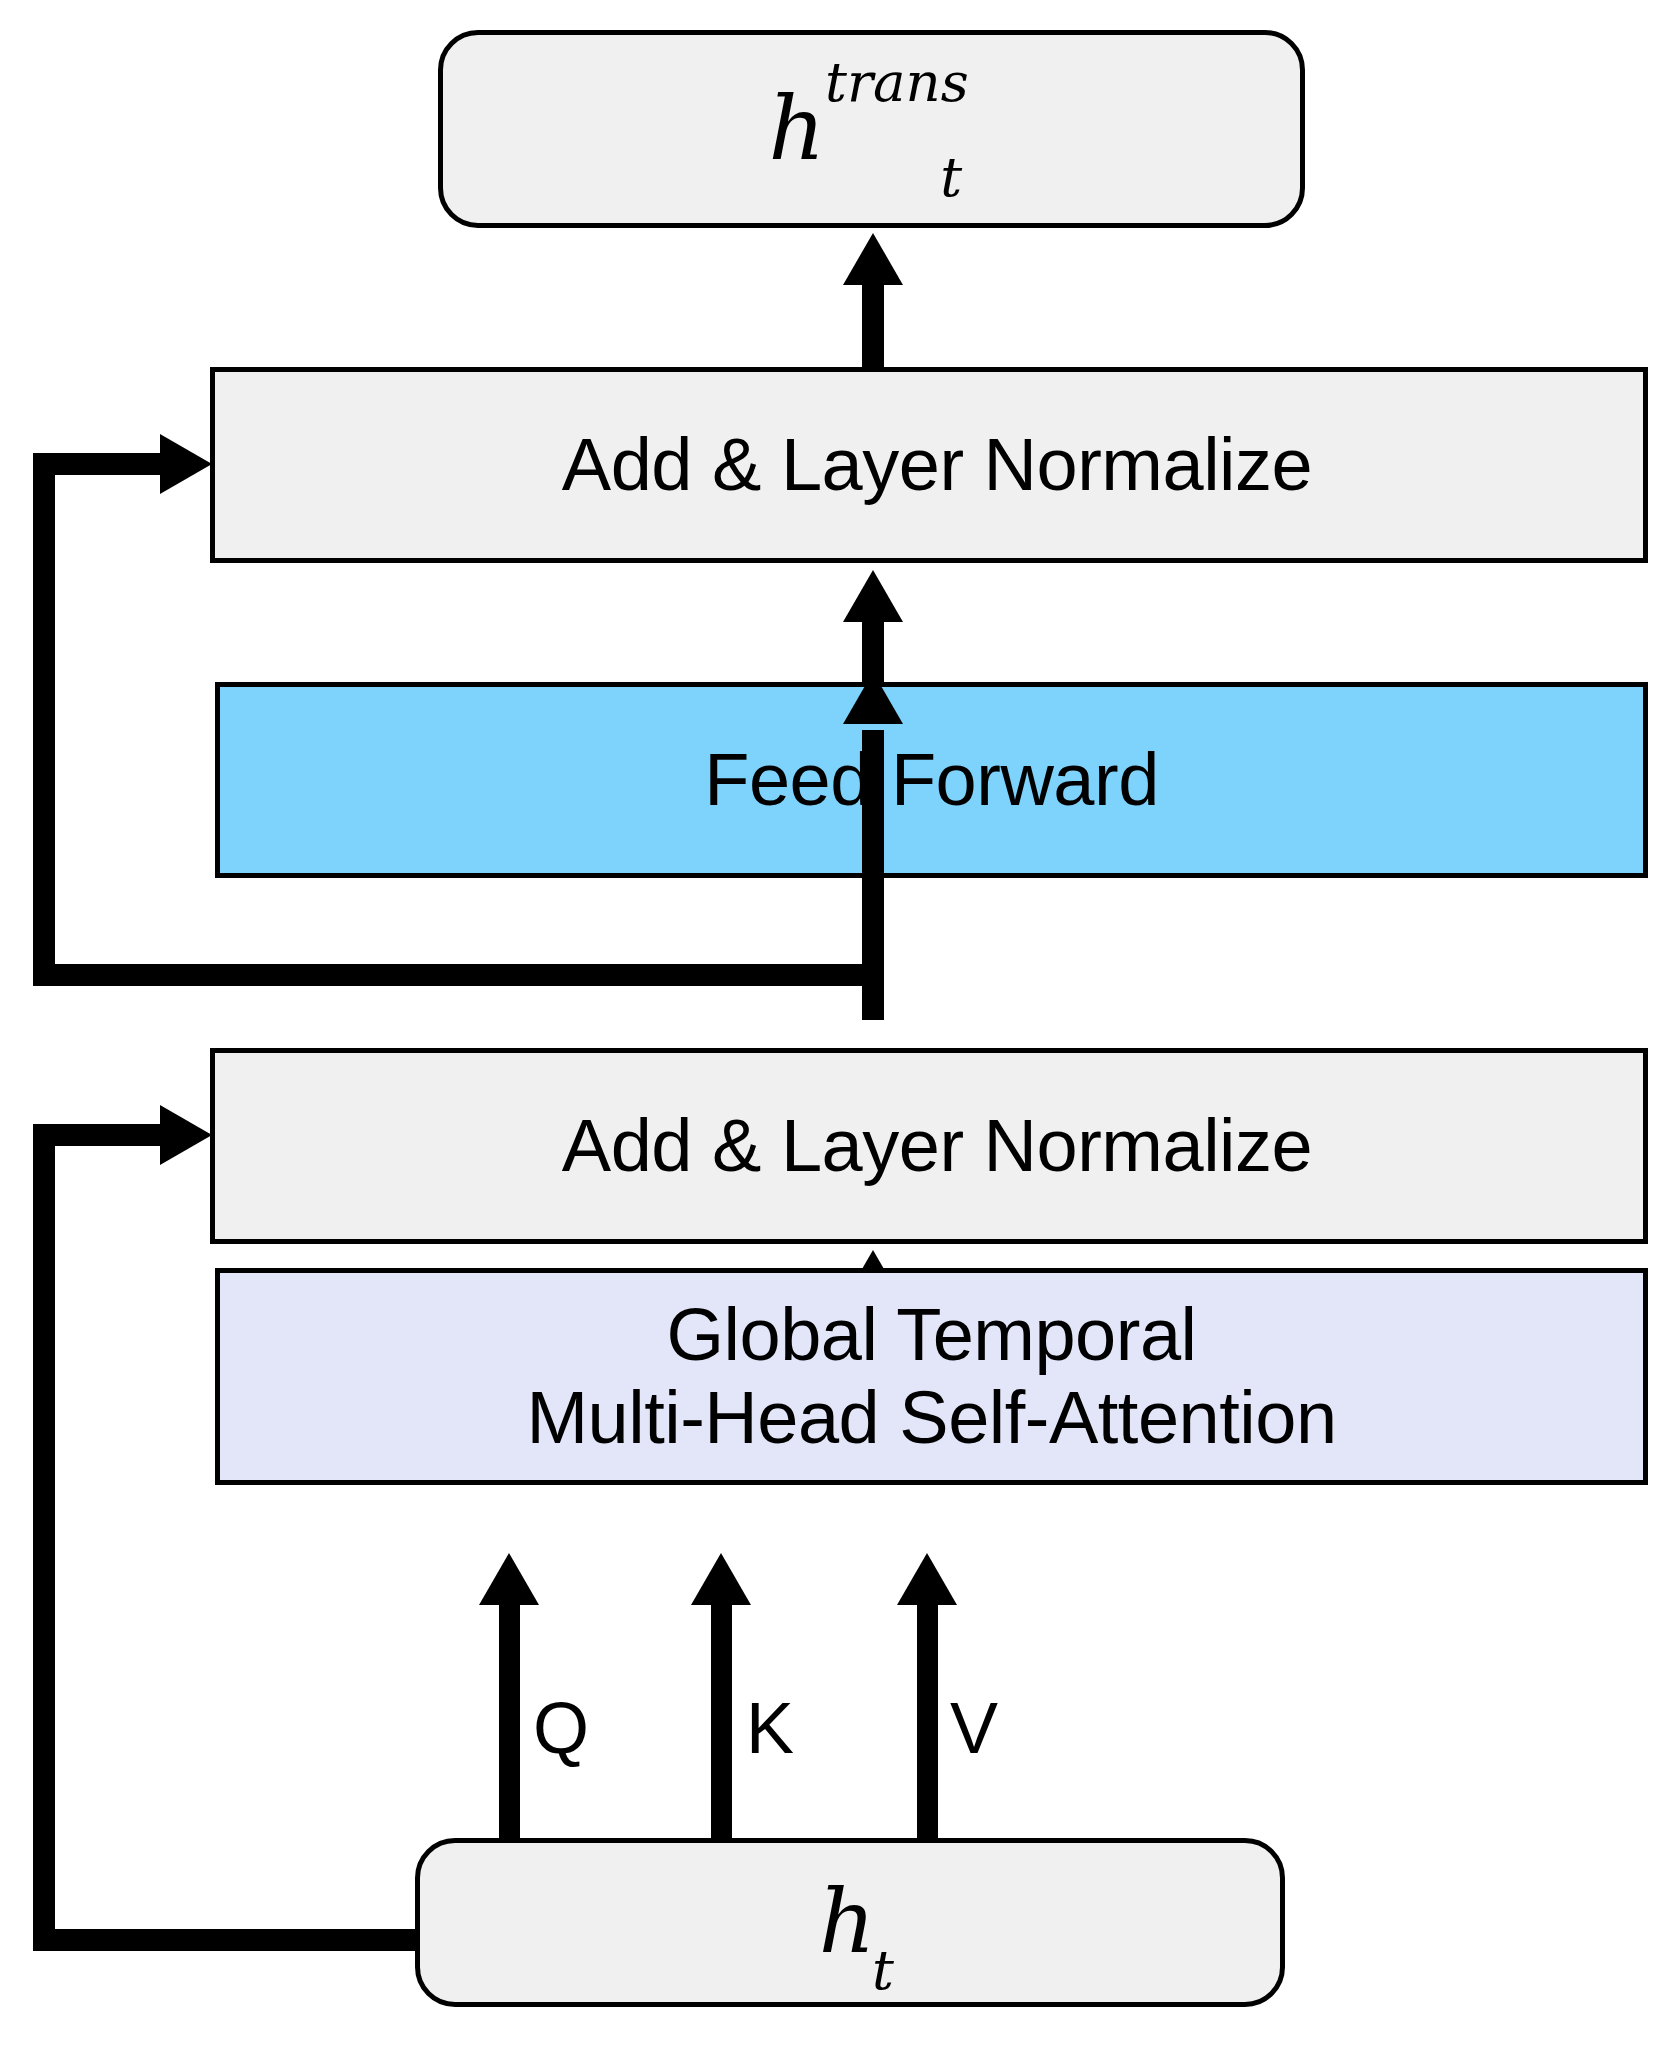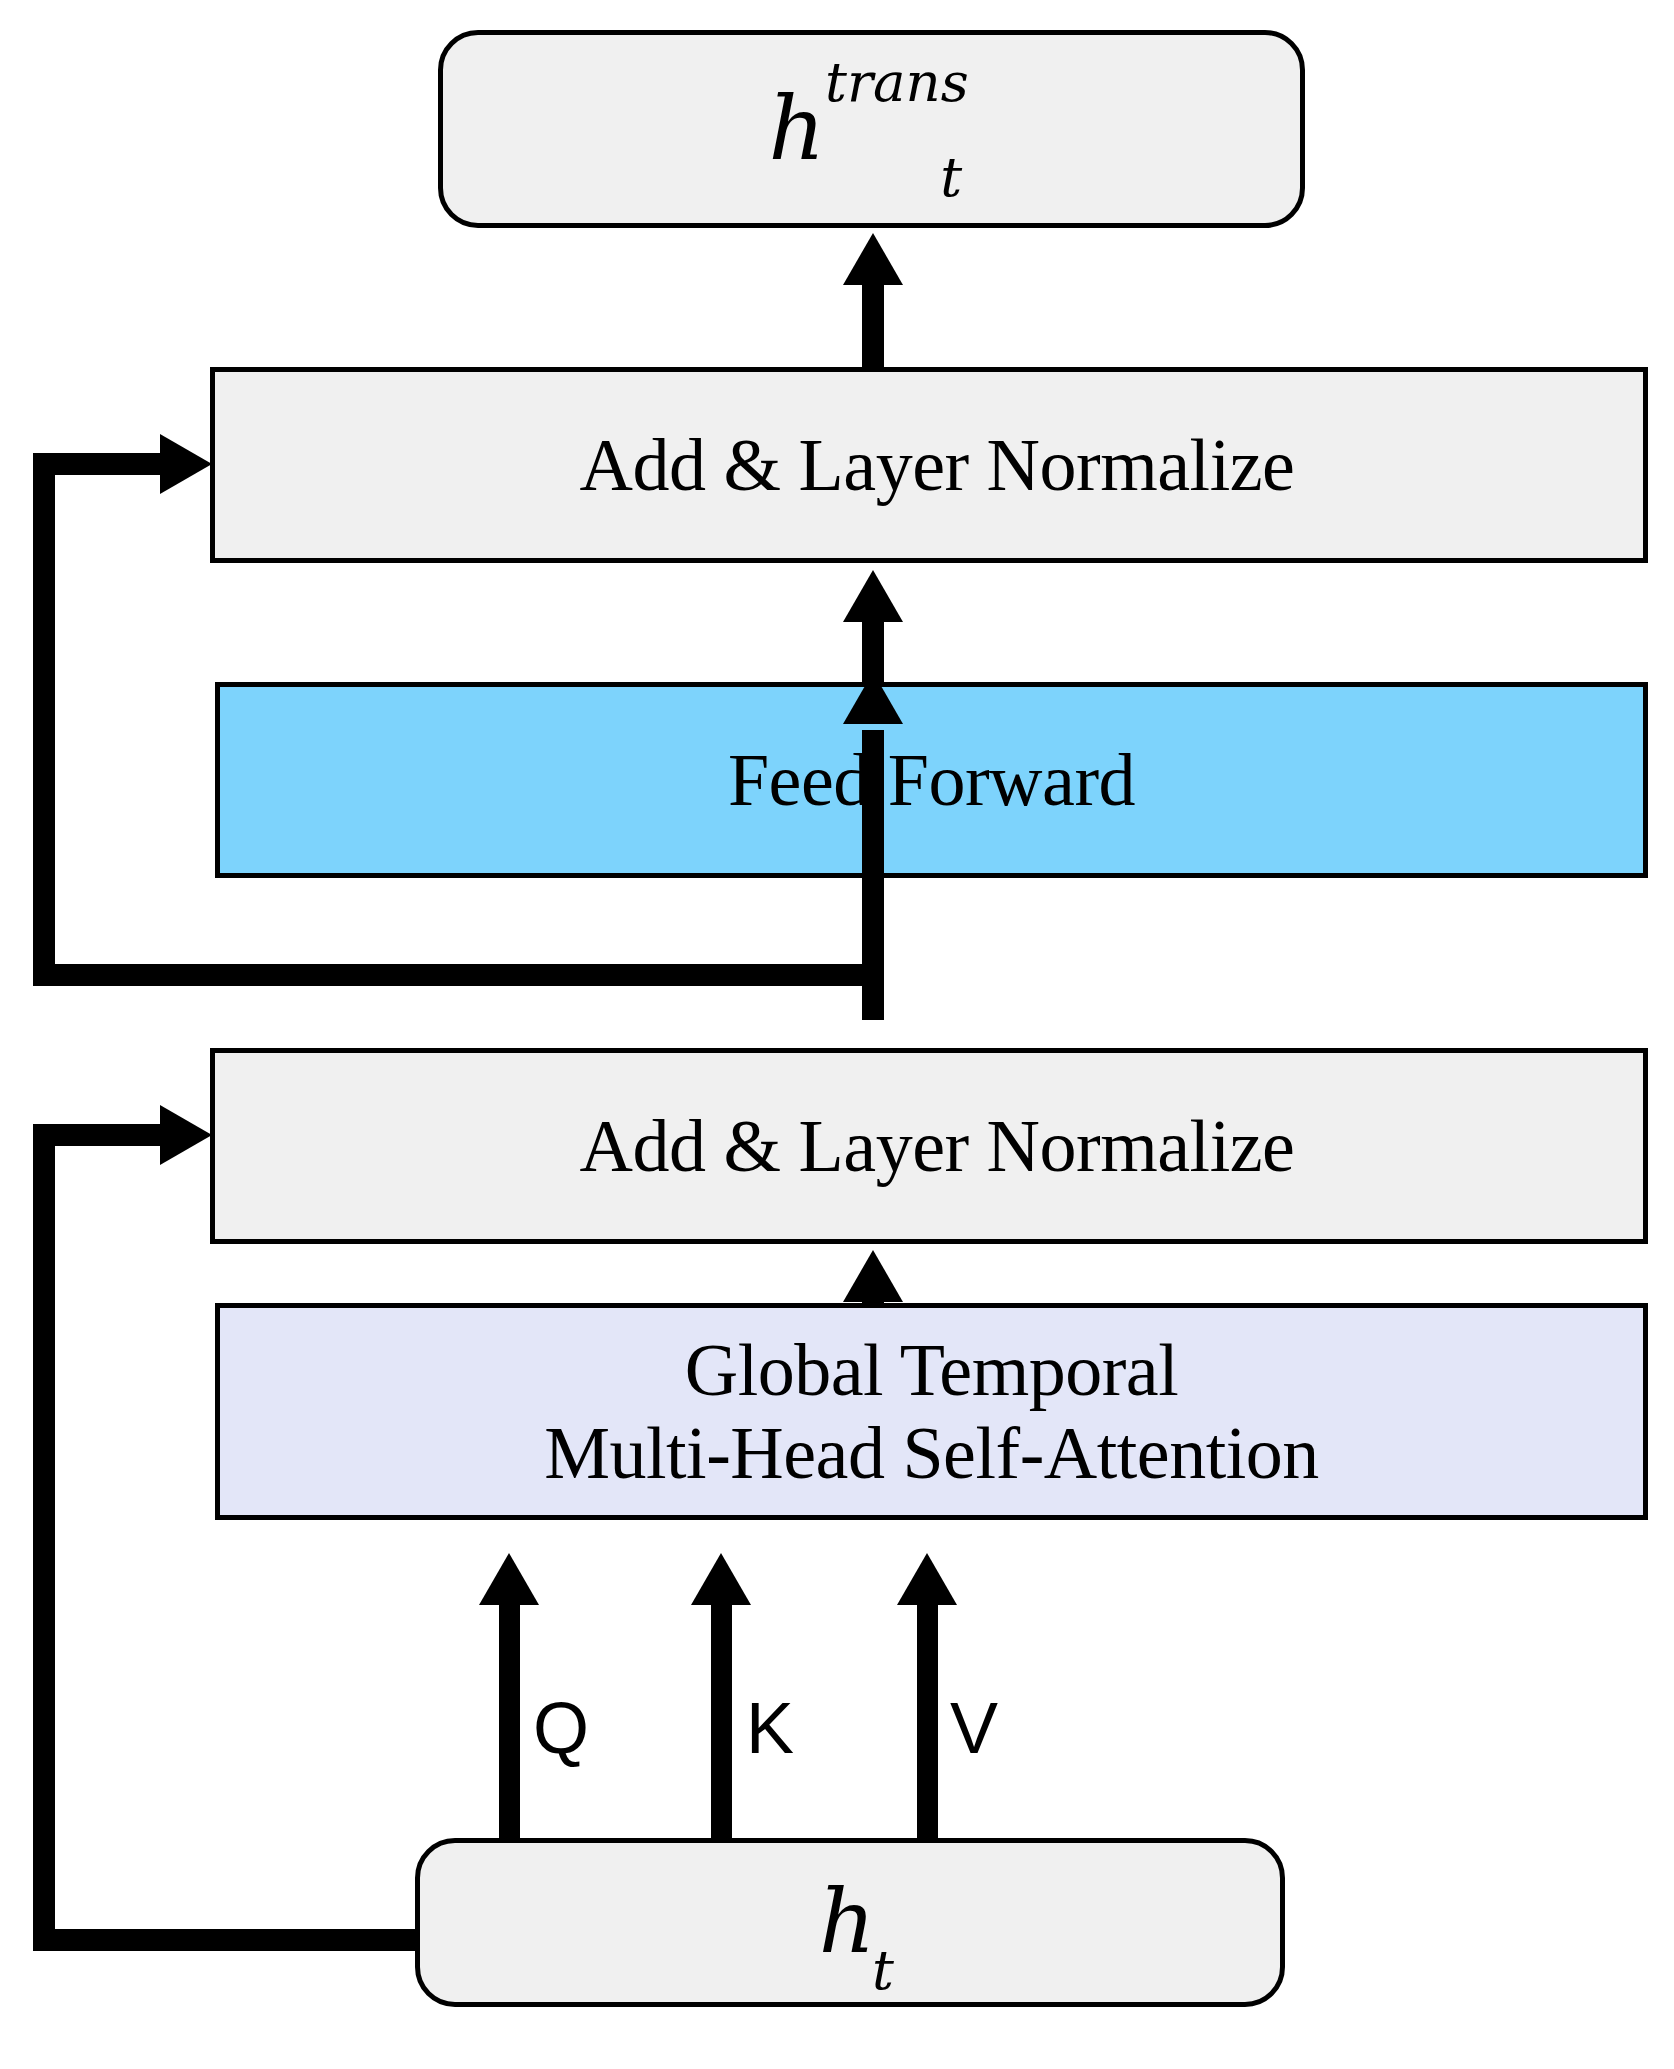--- a/index.html
+++ b/index.html
@@ -25,21 +25,21 @@
     text-align: center;
     line-height: 1.12;
     color: #000000;
   }
   .node.gray   { background: #F0F0F0; padding-left: 16px; }
   .node.pink   { background: #7dd3fc; }
   .node.blue   { background: #E3E6F8; }
   .node.rounded { border-radius: 40px; }
 
   .label-sans {
-    font-family: Liberation Serif, serif;
+    font-family: Liberation Sans, sans-serif;
     font-weight: 400;
     font-size: 74px;
     letter-spacing: -0.5px;
     white-space: nowrap;
     text-align: center;
   }
   .label-sans.two-line { white-space: normal; }
 
   .math {
     font-family: "DejaVu Serif", "Liberation Serif", serif;
@@ -118,21 +118,21 @@
   <div class="seg" style="left:33px; top:453px; width:130px; height:22px;"></div>
   <div class="arrow-right" style="left:160px; top:434px;"></div>
 
   <div class="node gray" style="left:210px; top:1048px; width:1438px; height:196px;">
     <span class="label-sans">Add &amp; Layer Normalize</span>
   </div>
 
   <div class="seg" style="left:862px; top:1298px; width:22px; height:40px;"></div>
   <div class="arrow-up" style="left:843px; top:1250px;"></div>
 
-  <div class="node blue" style="left:215px; top:1303px; width:1433px; height:217px; flex-direction:column;">
+  <div class="node blue" style="left:215px; top:1268px; width:1433px; height:217px; flex-direction:column;">
     <span class="label-sans two-line">Global Temporal</span>
     <span class="label-sans two-line">Multi-Head Self-Attention</span>
   </div>
 
   <div class="seg" style="left:499px; top:1605px; width:21px; height:236px;"></div>
   <div class="arrow-up" style="left:479px; top:1553px;"></div>
   <div class="qkv" style="left:533px; top:1692px;"><span>Q</span></div>
 
   <div class="seg" style="left:711px; top:1605px; width:21px; height:236px;"></div>
   <div class="arrow-up" style="left:691px; top:1553px;"></div>

